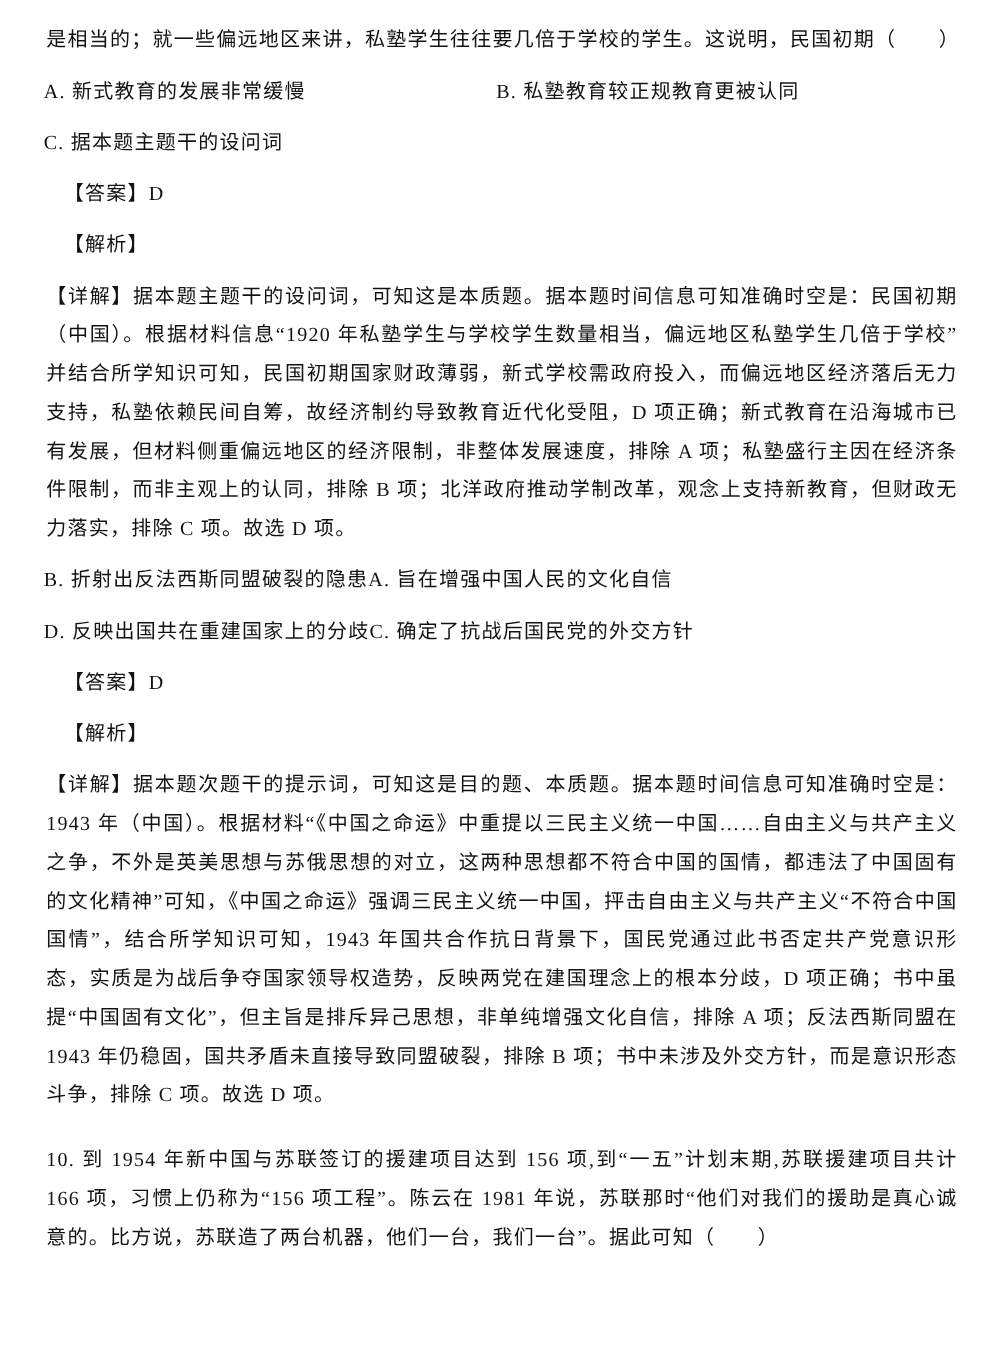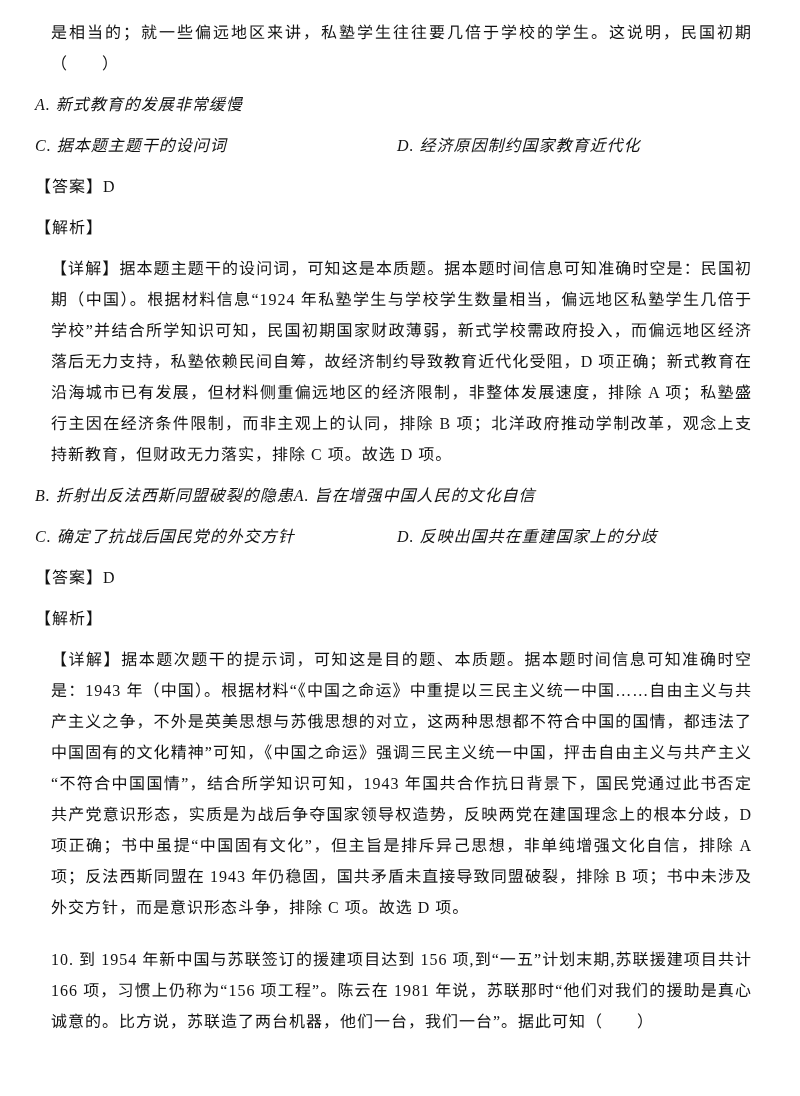--- a/index.html
+++ b/index.html
@@ -13,65 +13,65 @@
     color: #121212;
     font-family: "Liberation Serif", "DejaVu Serif", serif;
     font-size: 16px;
     letter-spacing: 1px;
     line-height: 31px;
     padding: 12px 32px 30px 35px;
     display: flex;
     flex-direction: column;
   }
   .para {
-    margin: 5px 16px;
+    margin: 5px 2px;
     text-align: justify;
     text-justify: inter-ideograph;
   }
-  .label-line { margin: 5px 0; }
+  .label-line { margin: 5px 16px; }
   .question { margin-top: 16px; }
   .opt-row {
     display: flex;
     margin: 5px 0;
   }
   .opt-left {
     width: 362px;
     flex-shrink: 0;
   }
-  .opt { white-space: nowrap; font-style: italic; }
+  .opt { white-space: nowrap; }
 </style>
 </head>
 <body>
 
 <div class="page">
 
   <p class="para">是相当的；就一些偏远地区来讲，私塾学生往往要几倍于学校的学生。这说明，民国初期（　　）</p>
 
   <div class="opt-row">
     <span class="opt opt-left">A. 新式教育的发展非常缓慢</span>
+    <span class="opt">B. 私塾教育较正规教育更被认同</span>
   </div>
 
   <div class="opt-row">
     <span class="opt opt-left">C. 据本题主题干的设问词</span>
-    <span class="opt">D. 经济原因制约国家教育近代化</span>
   </div>
 
   <p class="para label-line">【答案】D</p>
   <p class="para label-line">【解析】</p>
-  <p class="para">【详解】据本题主题干的设问词，可知这是本质题。据本题时间信息可知准确时空是：民国初期（中国）。根据材料信息“1924 年私塾学生与学校学生数量相当，偏远地区私塾学生几倍于学校”并结合所学知识可知，民国初期国家财政薄弱，新式学校需政府投入，而偏远地区经济落后无力支持，私塾依赖民间自筹，故经济制约导致教育近代化受阻，D 项正确；新式教育在沿海城市已有发展，但材料侧重偏远地区的经济限制，非整体发展速度，排除 A 项；私塾盛行主因在经济条件限制，而非主观上的认同，排除 B 项；北洋政府推动学制改革，观念上支持新教育，但财政无力落实，排除 C 项。故选 D 项。</p>
+  <p class="para">【详解】据本题主题干的设问词，可知这是本质题。据本题时间信息可知准确时空是：民国初期（中国）。根据材料信息“1920 年私塾学生与学校学生数量相当，偏远地区私塾学生几倍于学校”并结合所学知识可知，民国初期国家财政薄弱，新式学校需政府投入，而偏远地区经济落后无力支持，私塾依赖民间自筹，故经济制约导致教育近代化受阻，D 项正确；新式教育在沿海城市已有发展，但材料侧重偏远地区的经济限制，非整体发展速度，排除 A 项；私塾盛行主因在经济条件限制，而非主观上的认同，排除 B 项；北洋政府推动学制改革，观念上支持新教育，但财政无力落实，排除 C 项。故选 D 项。</p>
 
 
   <div class="opt-row">
     <span class="opt">B. 折射出反法西斯同盟破裂的隐患</span>
     <span class="opt opt-left">A. 旨在增强中国人民的文化自信</span>
   </div>
 
   <div class="opt-row">
+    <span class="opt">D. 反映出国共在重建国家上的分歧</span>
     <span class="opt opt-left">C. 确定了抗战后国民党的外交方针</span>
-    <span class="opt">D. 反映出国共在重建国家上的分歧</span>
   </div>
 
   <p class="para label-line">【答案】D</p>
   <p class="para label-line">【解析】</p>
   <p class="para">【详解】据本题次题干的提示词，可知这是目的题、本质题。据本题时间信息可知准确时空是：1943 年（中国）。根据材料“《中国之命运》中重提以三民主义统一中国……自由主义与共产主义之争，不外是英美思想与苏俄思想的对立，这两种思想都不符合中国的国情，都违法了中国固有的文化精神”可知，《中国之命运》强调三民主义统一中国，抨击自由主义与共产主义“不符合中国国情”，结合所学知识可知，1943 年国共合作抗日背景下，国民党通过此书否定共产党意识形态，实质是为战后争夺国家领导权造势，反映两党在建国理念上的根本分歧，D 项正确；书中虽提“中国固有文化”，但主旨是排斥异己思想，非单纯增强文化自信，排除 A 项；反法西斯同盟在 1943 年仍稳固，国共矛盾未直接导致同盟破裂，排除 B 项；书中未涉及外交方针，而是意识形态斗争，排除 C 项。故选 D 项。</p>
 
   <p class="para question">10. 到 1954 年新中国与苏联签订的援建项目达到 156 项,到“一五”计划末期,苏联援建项目共计 166 项，习惯上仍称为“156 项工程”。陈云在 1981 年说，苏联那时“他们对我们的援助是真心诚意的。比方说，苏联造了两台机器，他们一台，我们一台”。据此可知（　　）</p>
 
 </div>
 

